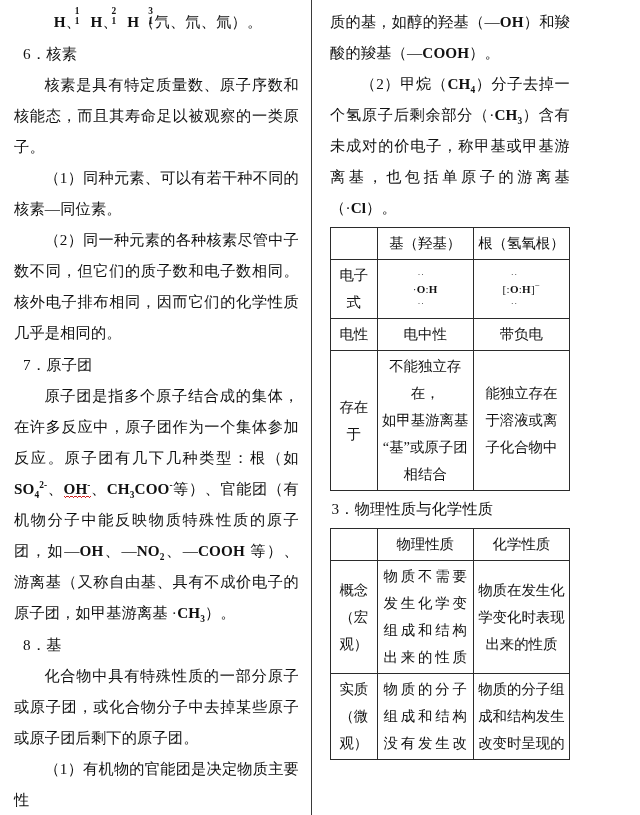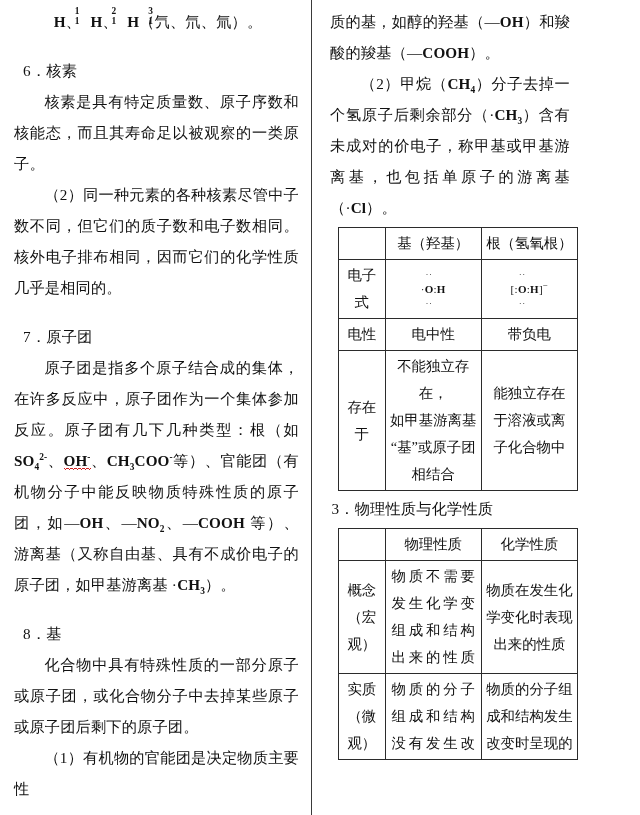--- a/index.html
+++ b/index.html
@@ -46,21 +46,21 @@
     font-size: 15.2px;
     line-height: 31px;
     text-align: justify;
     text-justify: inter-ideograph;
     letter-spacing: 0.2px;
     white-space: normal;
   }
   p.indent2 { text-indent: 2em; }
   p.heading {
     text-indent: 0.6em;
-    margin-top: 18px;
+    margin-top: 1px;
   }
   .chem {
     font-family: "Liberation Serif", "DejaVu Serif", serif;
     font-weight: bold;
     letter-spacing: 0.1px;
   }
   sub, sup {
     font-size: 0.62em;
     line-height: 0;
   }
@@ -97,21 +97,21 @@
         rgba(0,0,0,0) 1px, rgba(0,0,0,0) 2px);
     background-size: 4px 2.5px;
     background-repeat: repeat-x;
     background-position: 0 100%;
     padding-bottom: 1px;
   }
   
   table.doc-table {
     border-collapse: collapse;
     width: 100%;
-    margin: 4px 0 0 8px;
+    margin: 4px 0 0 0;
     table-layout: fixed;
     border-radius: 30px;
   }
   table.doc-table td {
     border: 1px solid #2b2b2b;
     text-align: center;
     vertical-align: middle;
     font-size: 14.4px;
     line-height: 27px;
     padding: 2px 3px;
@@ -176,20 +176,21 @@
   <div class="col col-left">
 
     <p class="indent2">
       <span class="chem"><span class="iso"><span class="m">1</span><span class="z">1</span></span><span>H</span></span><span>、</span><span class="chem"><span class="iso"><span class="m">2</span><span class="z">1</span></span><span>H</span></span><span>、</span><span class="chem"><span class="iso"><span class="m">3</span><span class="z">1</span></span><span>H</span></span><span>（氕、氘、氚）。</span>
     </p>
 
     <p class="heading">6．核素</p>
 
     <p class="indent2">核素是具有特定质量数、原子序数和核能态，而且其寿命足以被观察的一类原子。</p>
 
+    <p class="indent2">（1）同种元素、可以有若干种不同的核素—同位素。</p>
 
     <p class="indent2">（2）同一种元素的各种核素尽管中子数不同，但它们的质子数和电子数相同。核外电子排布相同，因而它们的化学性质几乎是相同的。</p>
 
     <p class="heading">7．原子团</p>
 
     <p class="indent2">
       <span>原子团是指多个原子结合成的集体，在许多反应中，原子团作为一个集体参加反应。原子团有几下几种类型：根（如 </span><span class="chem"><span>SO</span><sub>4</sub><sup>2-</sup></span><span>、</span><span class="chem spell"><span>OH</span><sup>-</sup></span><span>、</span><span class="chem"><span>CH</span><sub>3</sub><span>COO</span><sup>-</sup></span><span>等）、官能团（有机物分子中能反映物质特殊性质的原子团，如—</span><span class="chem">OH</span><span>、—</span><span class="chem"><span>NO</span><sub>2</sub></span><span>、—</span><span class="chem">COOH</span><span> 等）、游离基（又称自由基、具有不成价电子的原子团，如甲基游离基 ·</span><span class="chem"><span>CH</span><sub>3</sub></span><span>）。</span>
     </p>
 
     <p class="heading">8．基</p>

